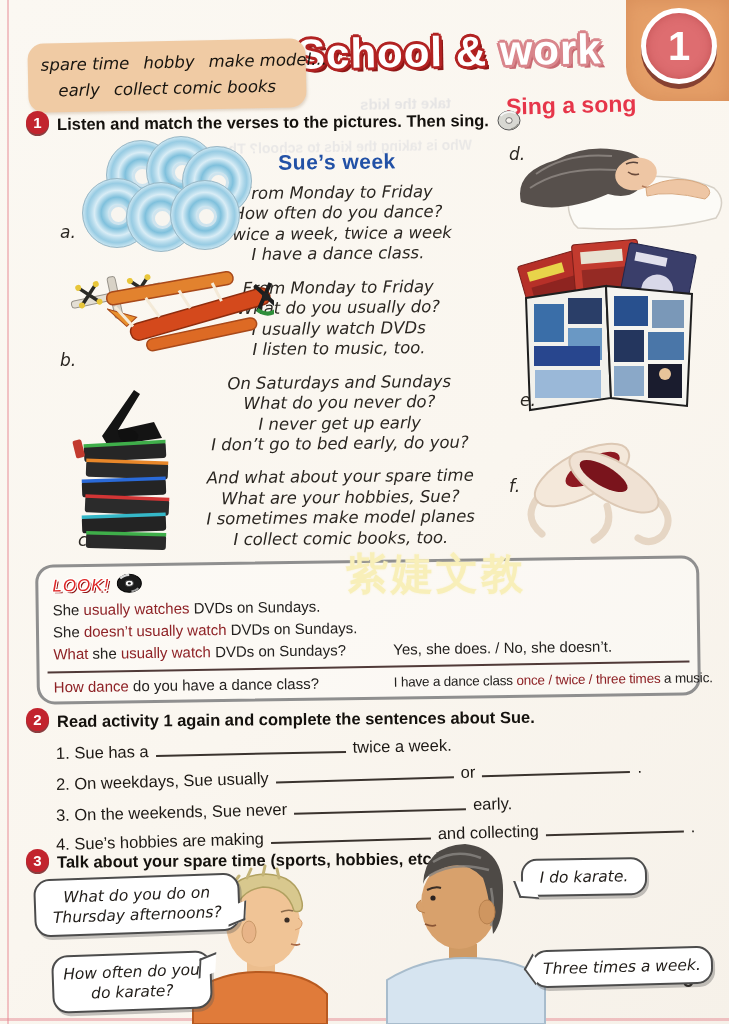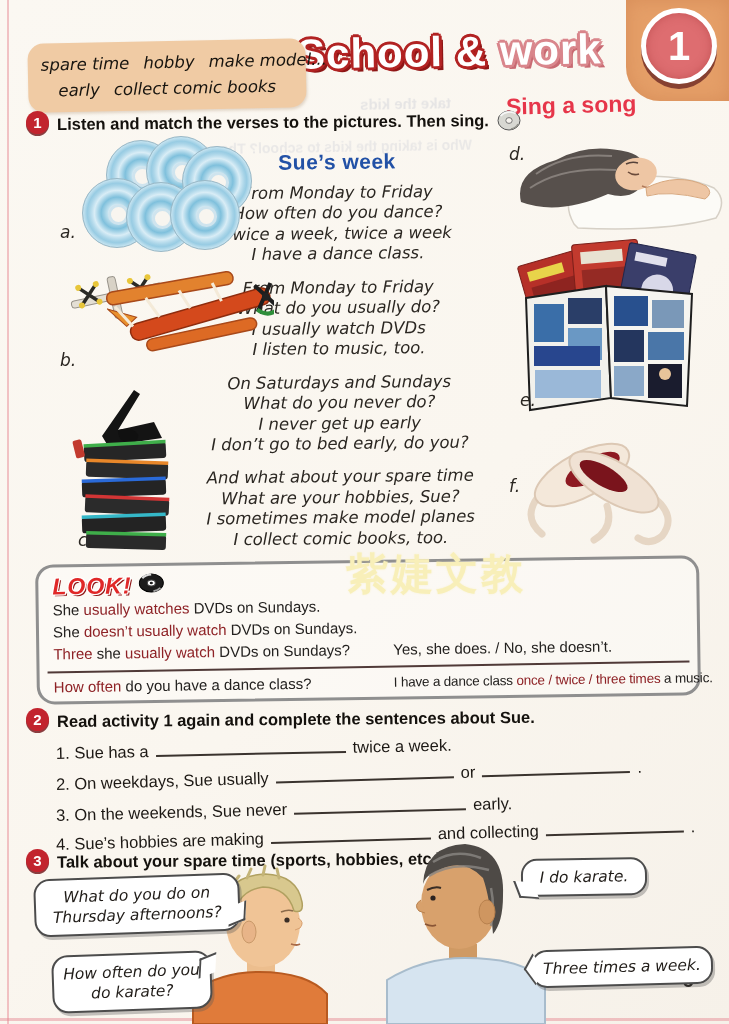--- a/index.html
+++ b/index.html
@@ -44,21 +44,21 @@
   
   .disc{position:absolute;width:68px;height:68px;border-radius:50%;
     background:radial-gradient(circle,#f7fbfd 0 9%,#ffffff 12%,#bfe0ee 20%,#7fc0dc 33%,#d9edf6 47%,#8cc6e0 62%,#c4e4f1 76%,#74b4d4 92%);
     border:1px solid #9ab8c6;box-shadow:inset 0 0 8px rgba(255,255,255,.6);}
   .disc::after{content:"";position:absolute;left:50%;top:50%;width:15px;height:15px;margin:-9px 0 0 -9px;
     border-radius:50%;background:#f8f5ef;border:3px solid #cfe4ee;}
   
   .look-box{left:36px;top:560px;width:664px;height:140px;border:3px solid #8f8f8f;border-radius:18px;
     transform:rotate(-.8deg);background:rgba(255,255,255,.35);box-sizing:border-box;padding:6px 14px 0 14px;}
   .look-head{display:flex;align-items:center;gap:7px;height:26px;}
-  .look-label{font-size:23px;font-weight:700;font-style:italic;color:#e02828;letter-spacing:1px;
+  .look-label{font-size:17px;font-weight:400;font-style:italic;color:#e02828;letter-spacing:1px;
     text-shadow:-1px -1px 0 #fff,1px -1px 0 #fff,-1px 1px 0 #fff,1px 1px 0 #fff,2px 2px 0 #8e1414;}
   .lrow{font-size:15px;line-height:22px;color:#242220;display:flex;}
   .lrow .q{flex:0 0 340px;}
   .lrow .ans{white-space:nowrap;}
   .hl{color:#8e2226;}
   .look-divider{border:none;border-top:2px solid #503a38;margin:5px 0 4px -6px;width:calc(100% + 12px);transform:rotate(-.2deg);}
   
   .watermark{left:346px;top:546px;font-size:42px;font-weight:700;color:#f8efb9;letter-spacing:3px;z-index:6;
     font-family:"DejaVu Sans",sans-serif;text-shadow:0 0 2px rgba(248,238,180,.6);}
   
@@ -302,26 +302,26 @@
           </svg>
       </span>
     </div>
     <div class="lrow">
       <span><span>She </span><span class="hl">usually watches</span><span> DVDs on Sundays.</span></span>
     </div>
     <div class="lrow">
       <span><span>She </span><span class="hl">doesn’t usually watch</span><span> DVDs on Sundays.</span></span>
     </div>
     <div class="lrow">
-      <span class="q"><span class="hl">Three</span><span> she </span><span class="hl">usually watch</span><span> DVDs on Sundays?</span></span>
+      <span class="q"><span class="hl">What</span><span> she </span><span class="hl">usually watch</span><span> DVDs on Sundays?</span></span>
       <span class="ans">Yes, she does. / No, she doesn’t.</span>
     </div>
     <hr class="look-divider">
     <div class="lrow">
-      <span class="q"><span class="hl">How often</span><span> do you have a dance class?</span></span>
+      <span class="q"><span class="hl">How dance</span><span> do you have a dance class?</span></span>
       <span class="ans" style="font-size:13.5px;letter-spacing:-0.2px;"><span>I have a dance class </span><span class="hl">once / twice / three times</span><span> a music.</span></span>
     </div>
   </div>
 
   <div class="abs act-row act2-row">
     <div class="badge-num">2</div>
     <div class="act-text">Read activity 1 again and complete the sentences about Sue.</div>
   </div>
   <div class="sentence s1">
     <span>1.</span>

